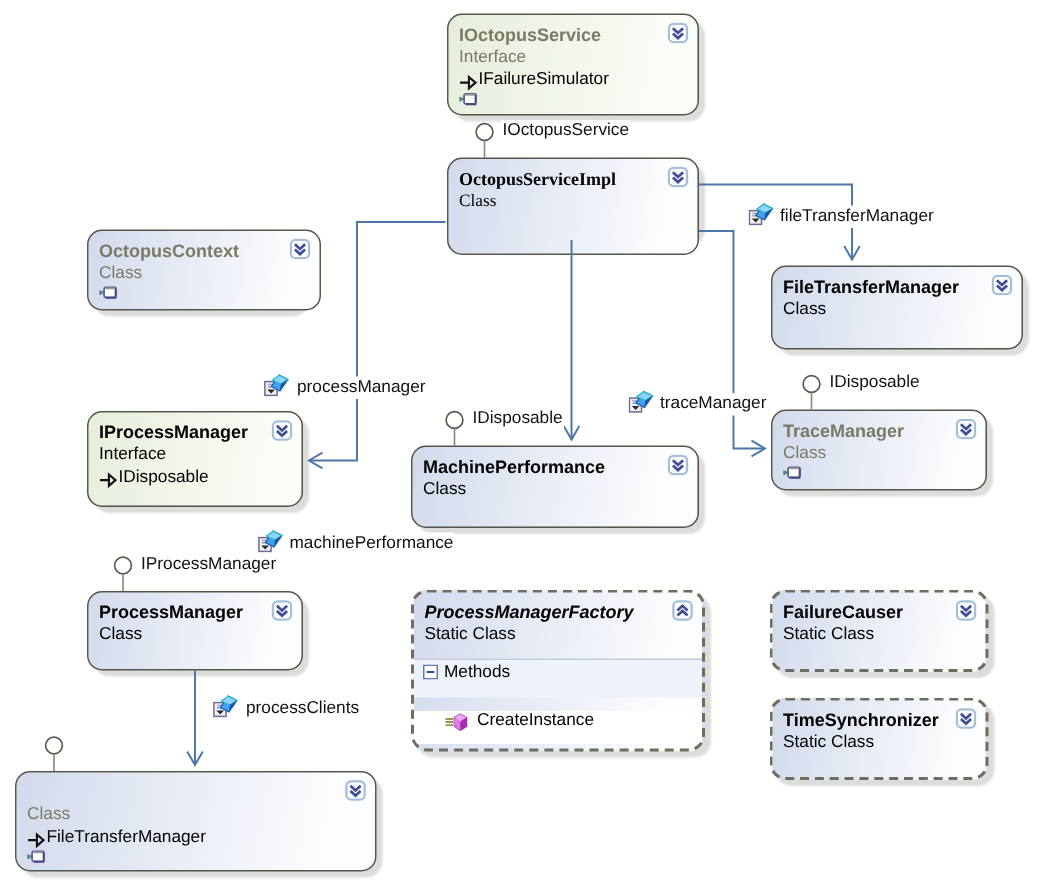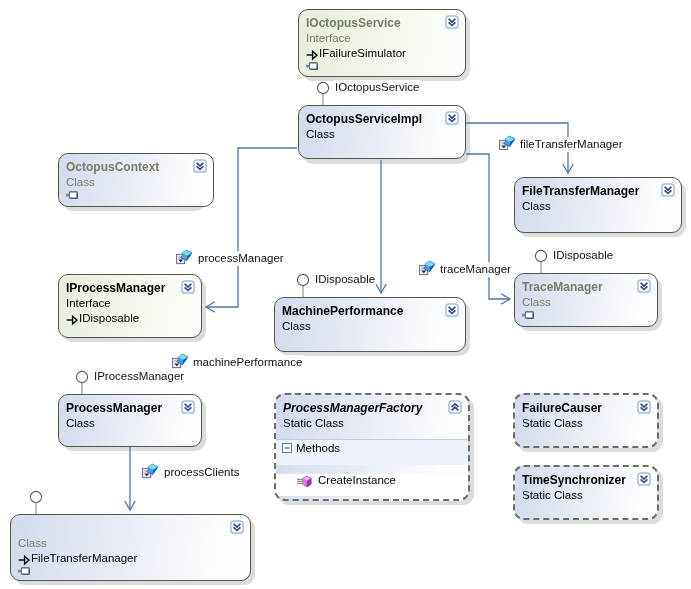--- a/index.html
+++ b/index.html
@@ -50,21 +50,21 @@
           <path d="M4.2 2.2 L10.6 2.2" fill="none" stroke="#9a9a9a" stroke-width="1.1"></path>
         </svg>
         <svg width="14" height="14" viewBox="0 0 14 14" style="position: absolute; right: 6px; top: 5px;">
           <rect x="0.9" y="0.9" width="12.2" height="12.2" rx="3.2" ry="3.2" fill="#ffffff" stroke="#a4bfdc" stroke-width="1.5"></rect>
           <path d="M3.6 3.9 L7.0 7.0 L10.4 3.9" fill="none" stroke="#3f4e96" stroke-width="1.8"></path>
           <path d="M3.6 7.3 L7.0 10.4 L10.4 7.3" fill="none" stroke="#3f4e96" stroke-width="1.8"></path>
         </svg>
       </div>
     </div>
     <div class="shapeshadow" style="left: 302px; top: 109px; width: 168px; height: 55px; filter: blur(0.6px);"></div>
-    <div class="shape" style="left: 298px; top: 105px; width: 168px; height: 54px;">
+    <div class="shape" style="left: 298px; top: 105px; width: 168px; height: 65px; font-family: Liberation Serif, serif;">
       <div class="shapebody" style="background: linear-gradient(100deg, rgb(210, 218, 236) 0%, rgb(252, 253, 254) 86%);">
         <div class="title" style="left: 7px; top: 6px;">OctopusServiceImpl</div>
         <div class="stereo" style="left: 7px; top: 22px;">Class</div>
         <svg width="14" height="14" viewBox="0 0 14 14" style="position: absolute; right: 6px; top: 5px;">
           <rect x="0.9" y="0.9" width="12.2" height="12.2" rx="3.2" ry="3.2" fill="#ffffff" stroke="#a4bfdc" stroke-width="1.5"></rect>
           <path d="M3.6 3.9 L7.0 7.0 L10.4 3.9" fill="none" stroke="#3f4e96" stroke-width="1.8"></path>
           <path d="M3.6 7.3 L7.0 10.4 L10.4 7.3" fill="none" stroke="#3f4e96" stroke-width="1.8"></path>
         </svg>
       </div>
     </div>

